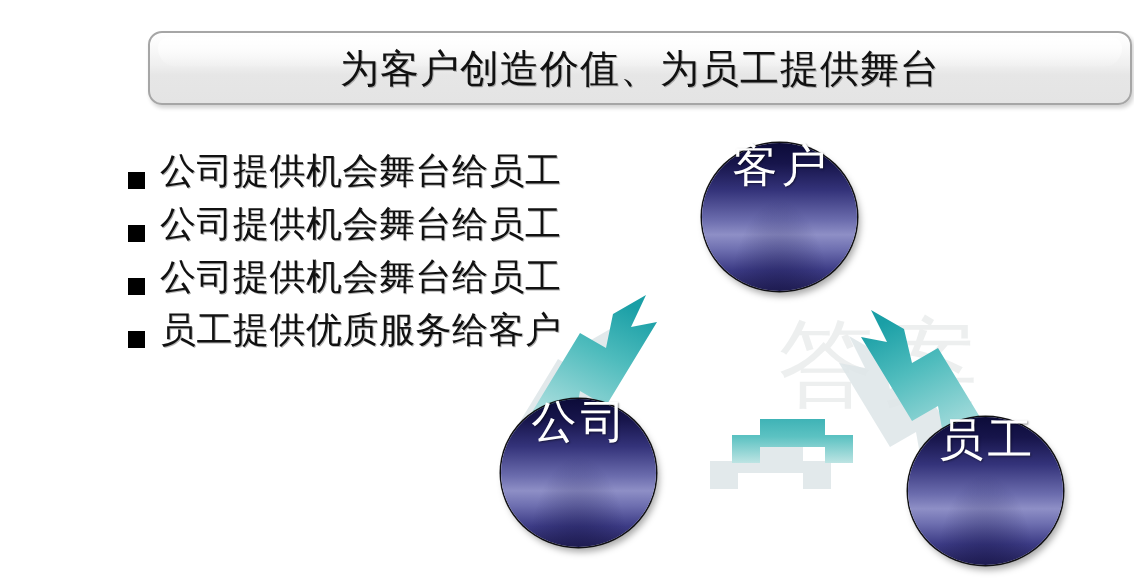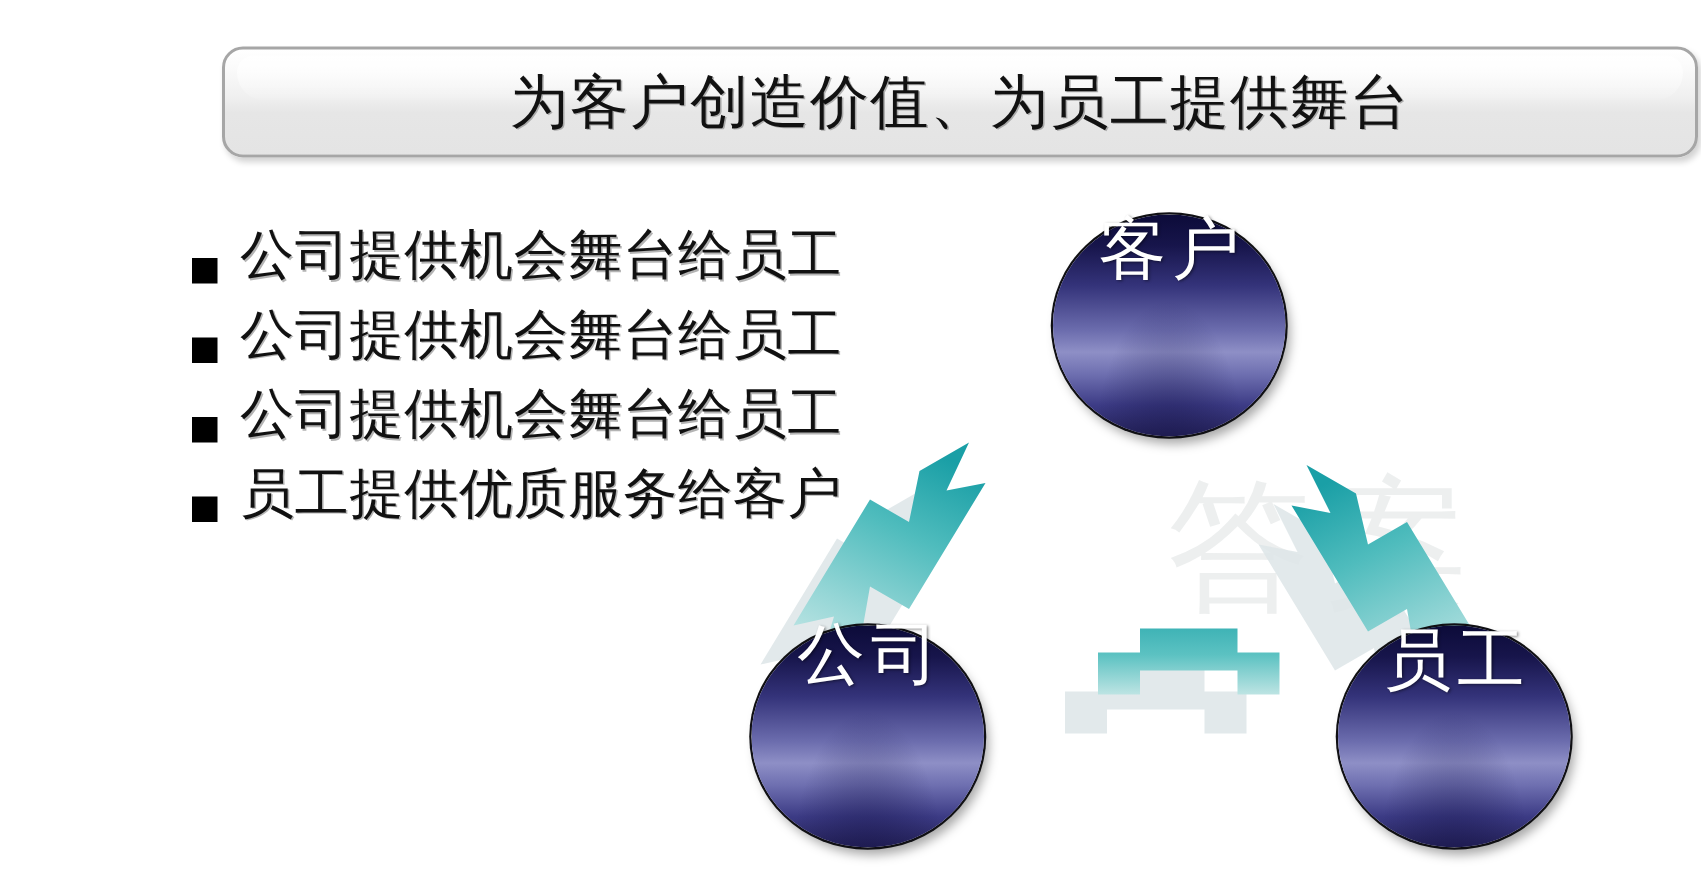--- a/index.html
+++ b/index.html
@@ -125,22 +125,22 @@
     color: #ffffff;
     font-size: 45px;
     line-height: 1;
     letter-spacing: 4px;
     text-indent: 4px;
     white-space: nowrap;
     text-shadow: 1px 1px 2px rgba(0,0,0,0.45);
   }
 
   #node-customer { left: 232px; top: 23px; width: 155px; height: 148px; }
-  #node-company  { left: 31px;  top: 297px; width: 155px; height: 148px; font-family: Liberation Mono, monospace; }
-  #node-employee { left: 422px; top: 297px; width: 155px; height: 148px; }
+  #node-company  { left: 31px;  top: 279px; width: 155px; height: 148px; }
+  #node-employee { left: 438px; top: 297px; width: 155px; height: 148px; }
 
   
   #watermark {
     position: absolute;
     left: 308px;
     top: 196px;
     font-size: 96px;
     line-height: 1;
     color: rgba(150,158,162,0.17);
     letter-spacing: 10px;

